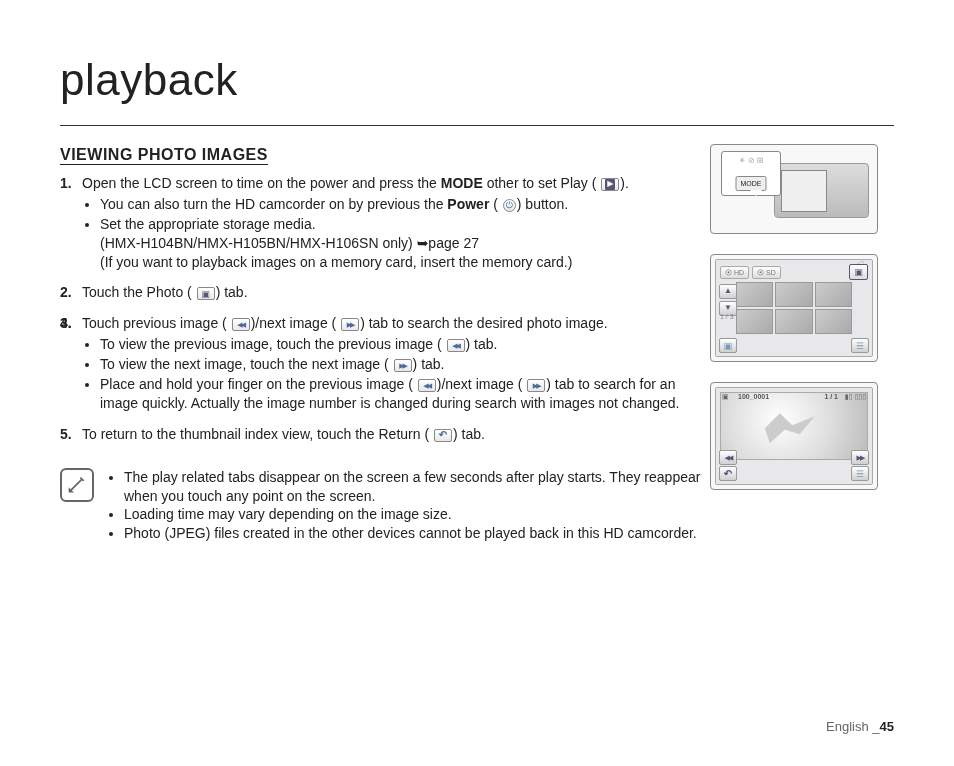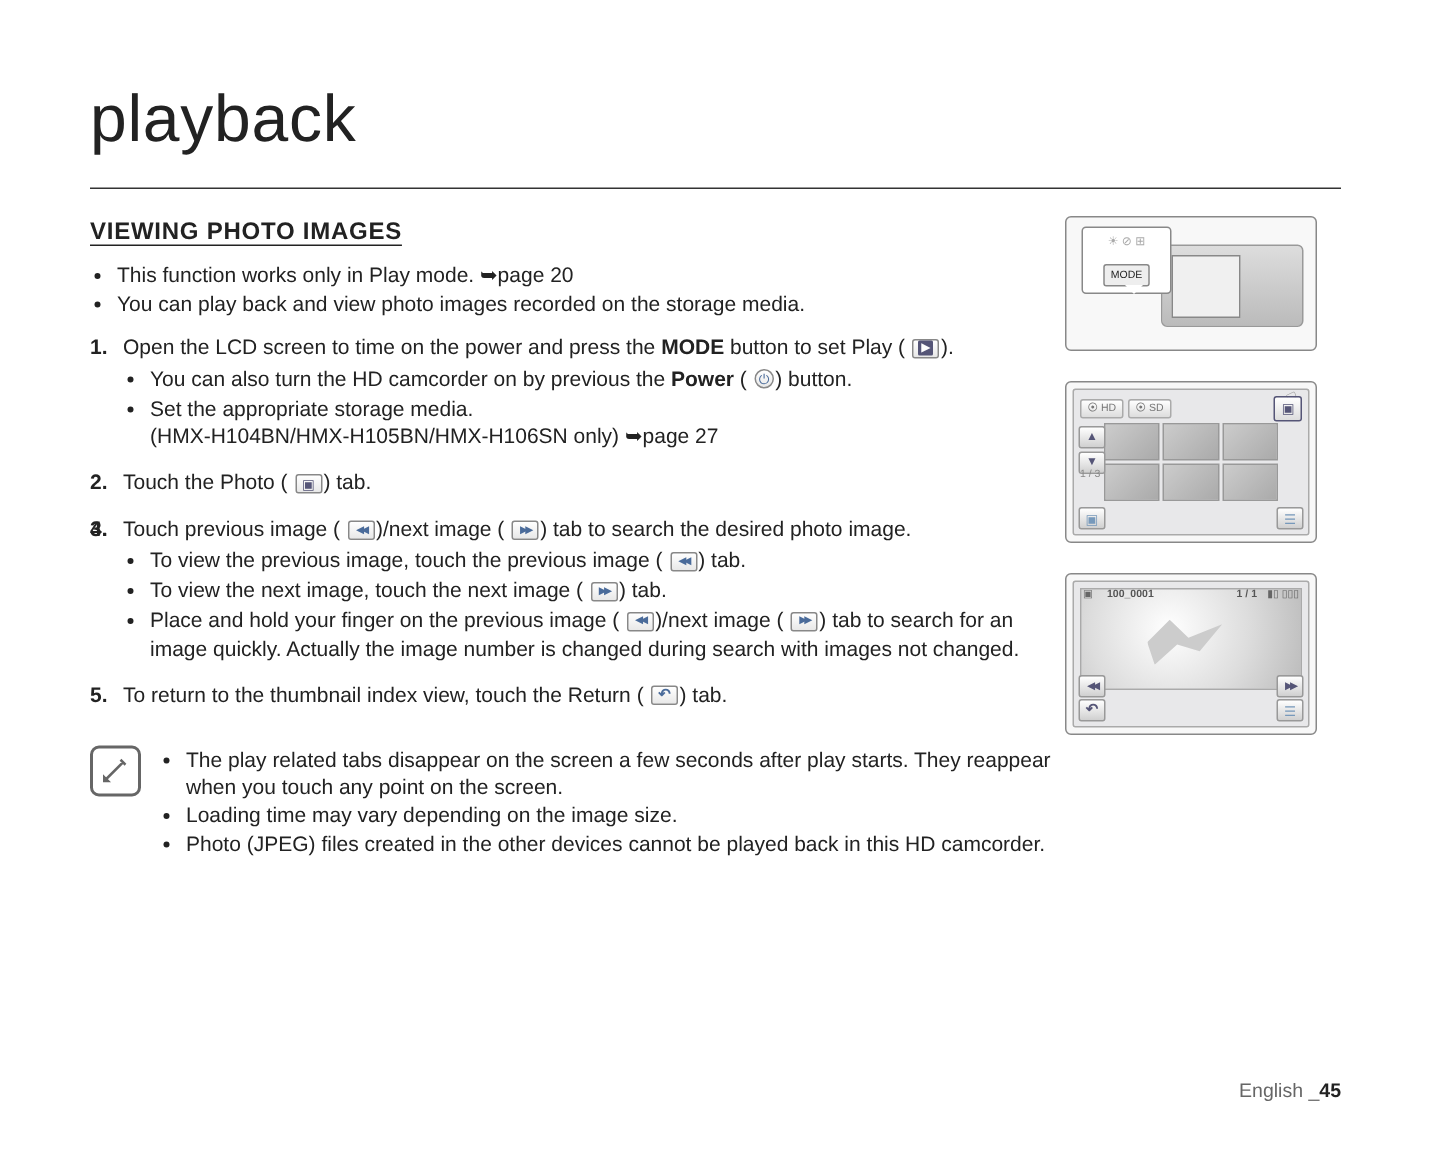--- a/index.html
+++ b/index.html
@@ -135,38 +135,33 @@
 </style>
 </head>
 <body>
 
 <div class="chapter-title">playback</div>
 
 <div class="content-row">
   <div class="text-col">
     <div class="section-title">VIEWING PHOTO IMAGES</div>
 
-    <ul class="top">
-      <li>
-        <span>This function works only in Play mode. </span><span class="arrow-ref">➥page 20</span>
-      </li>
-      <li>You can play back and view photo images recorded on the storage media.</li>
-    </ul>
 
     <ol class="steps">
       <li>
         <span class="num">1.</span>
-        <span>Open the LCD screen to time on the power and press the </span><span class="bold">MODE</span><span> button to set Play ( </span><span class="inline-icon play-mode"></span><span>).</span>
+        <span>Open the LCD screen to time on the power and press the </span><span class="bold">MODE</span><span> other to set Play ( </span><span class="inline-icon play-mode"></span><span>).</span>
         <ul class="sub">
           <li>
             <span>You can also turn the HD camcorder on by previous the </span><span class="bold">Power</span><span> ( </span><span class="inline-icon power">⏻</span><span>) button.</span>
           </li>
           <li>
             <span>Set the appropriate storage media.</span><br>
             <span>(HMX-H104BN/HMX-H105BN/HMX-H106SN only) </span><span class="arrow-ref">➥page 27</span><br>
+            <span>(If you want to playback images on a memory card, insert the memory card.)</span>
           </li>
         </ul>
       </li>
 
       <li>
         <span class="num">2.</span>
         <span>Touch the Photo ( </span><span class="inline-icon photo-tab"></span><span>) tab.</span>
       </li>
 
       <li>

